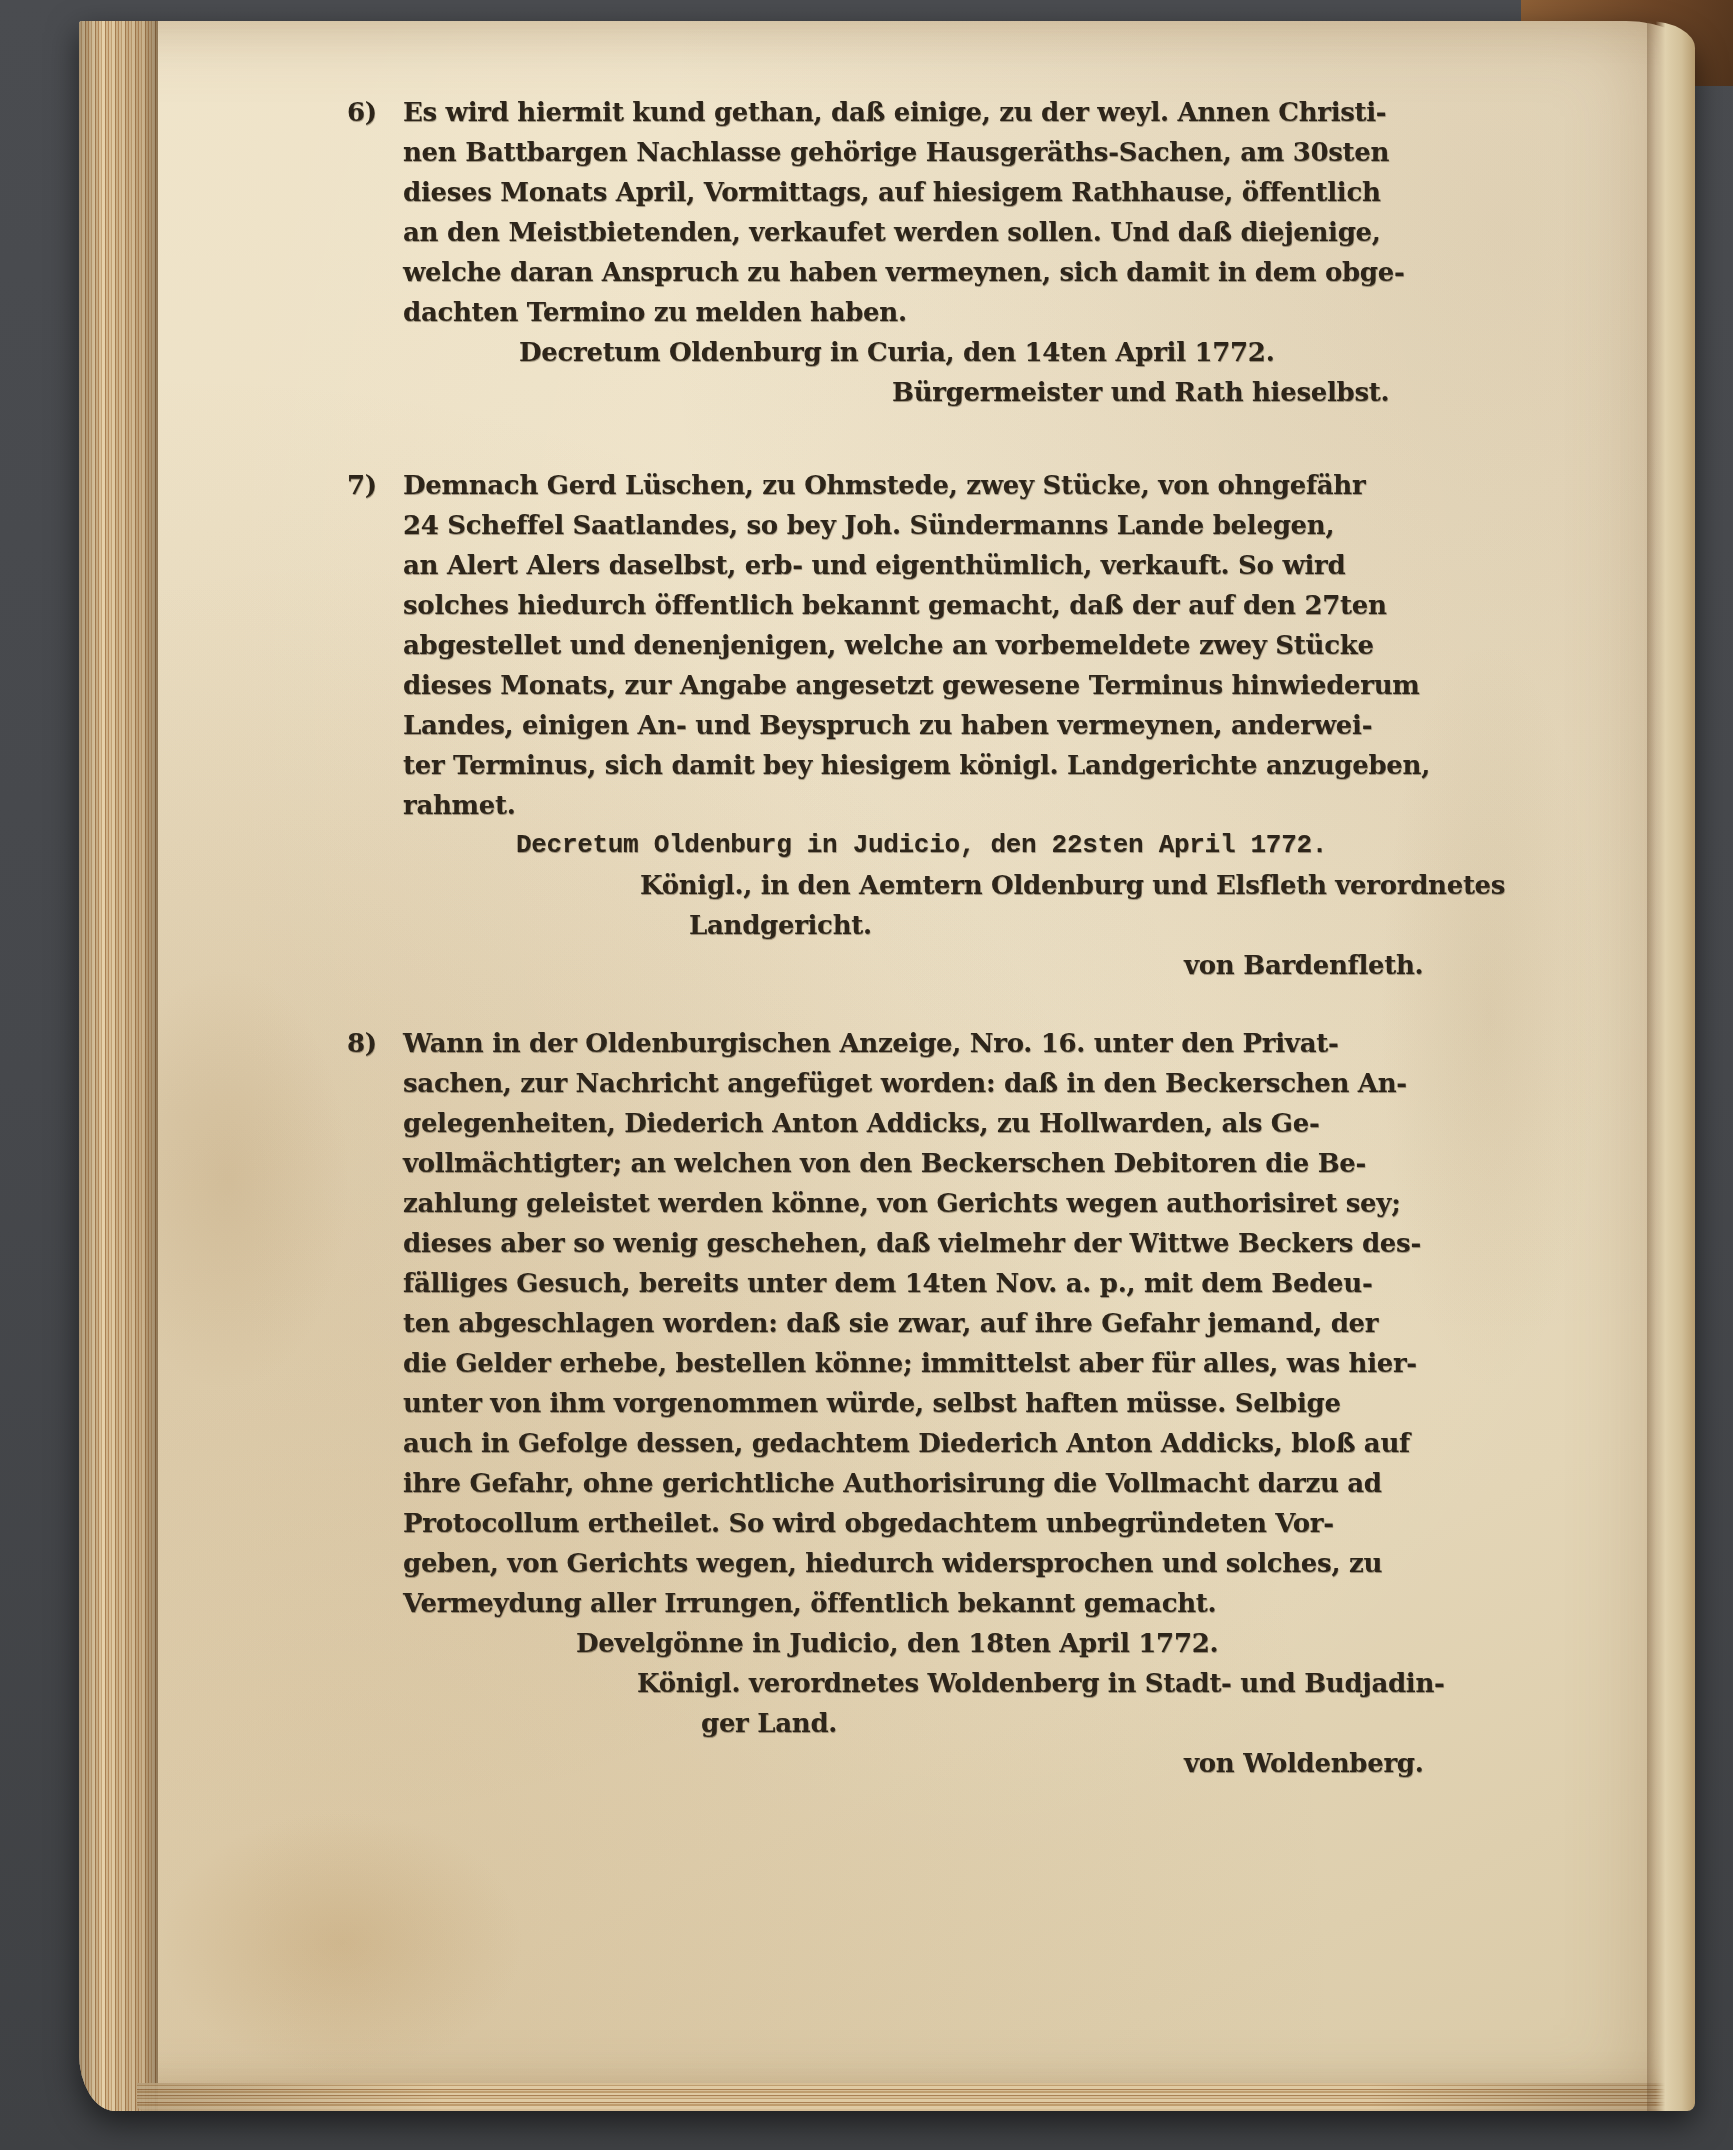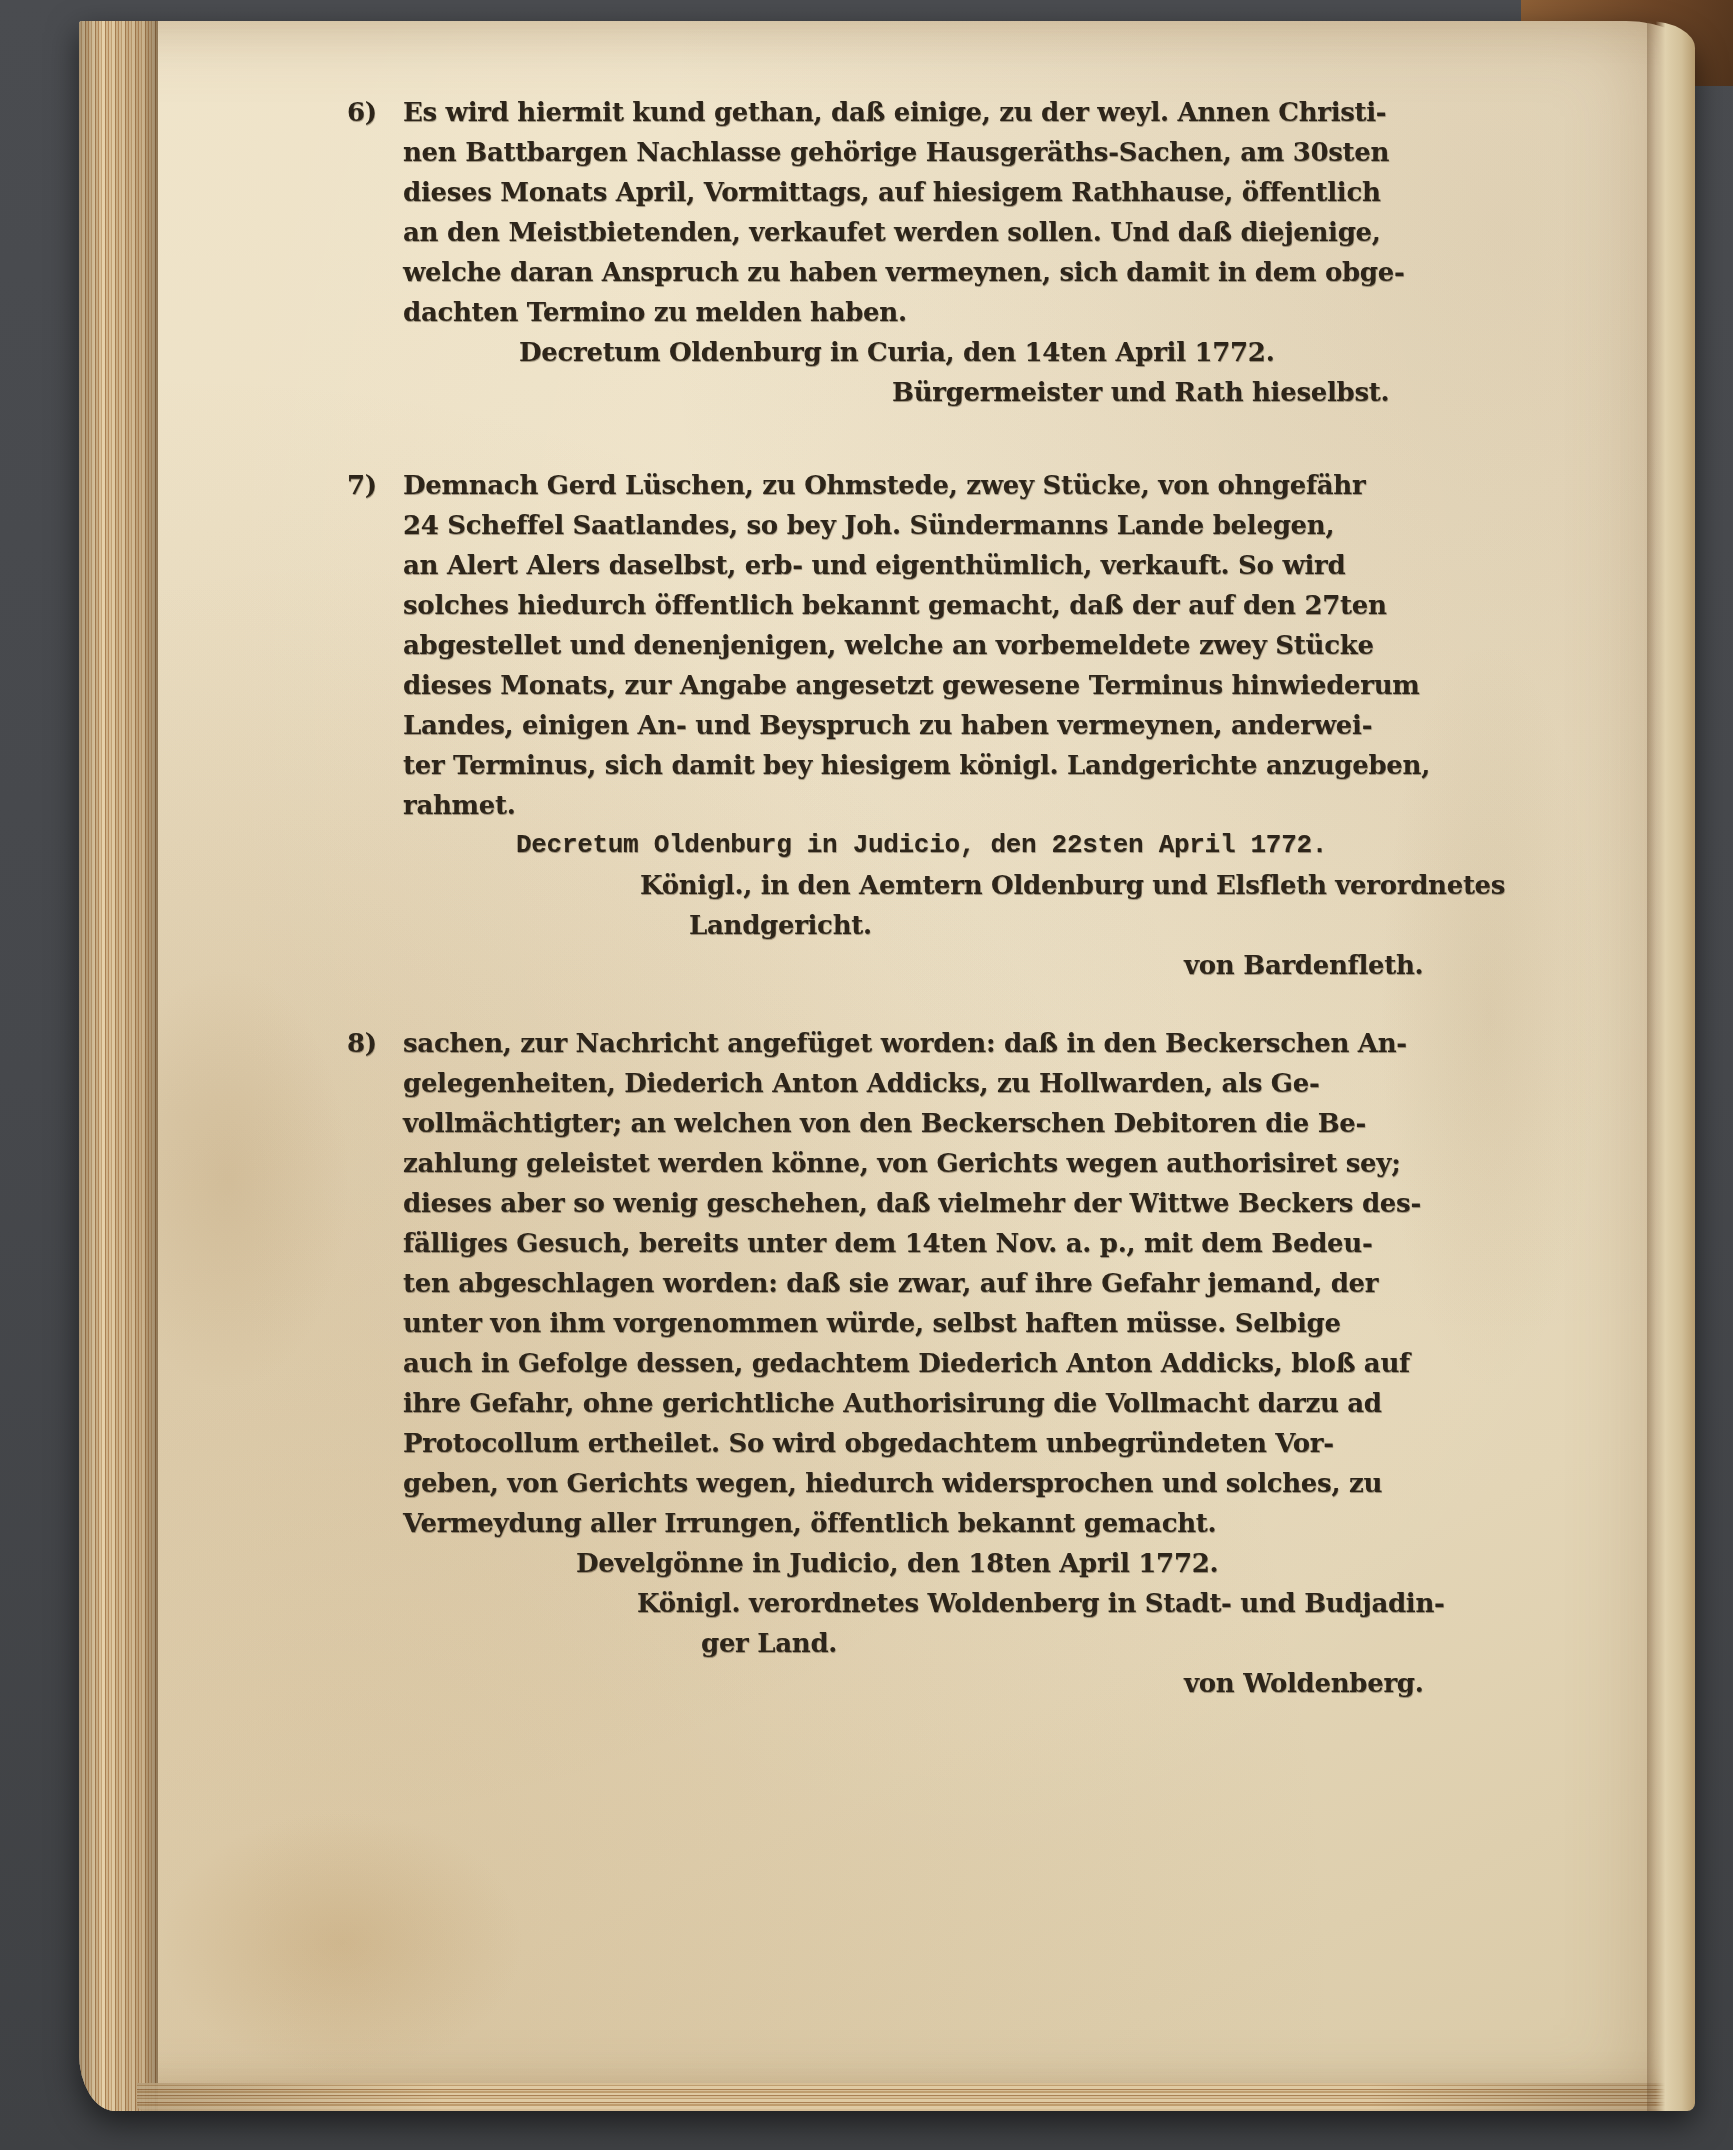--- a/index.html
+++ b/index.html
@@ -146,27 +146,29 @@
           </div>
         <div class="dateline i7-d1">Decretum Oldenburg in Judicio, den 22sten April 1772.</div>
         <div class="dateline i7-d2">Königl., in den Aemtern Oldenburg und Elsfleth verordnetes</div>
         <div class="dateline i7-d3">Landgericht.</div>
         <div class="sig">von Bardenfleth.</div>
       </section>
 
       <section class="item item-8">
         <div class="num">8)</div>
         <div class="lines">
+            <div class="line">Wann in der Oldenburgischen Anzeige, Nro. 16. unter den Privat-</div>
             <div class="line">sachen, zur Nachricht angefüget worden: daß in den Beckerschen An-</div>
             <div class="line">gelegenheiten, Diederich Anton Addicks, zu Hollwarden, als Ge-</div>
             <div class="line">vollmächtigter; an welchen von den Beckerschen Debitoren die Be-</div>
             <div class="line">zahlung geleistet werden könne, von Gerichts wegen authorisiret sey;</div>
             <div class="line">dieses aber so wenig geschehen, daß vielmehr der Wittwe Beckers des-</div>
             <div class="line">fälliges Gesuch, bereits unter dem 14ten Nov. a. p., mit dem Bedeu-</div>
             <div class="line">ten abgeschlagen worden: daß sie zwar, auf ihre Gefahr jemand, der</div>
+            <div class="line">die Gelder erhebe, bestellen könne; immittelst aber für alles, was hier-</div>
             <div class="line">unter von ihm vorgenommen würde, selbst haften müsse.  Selbige</div>
             <div class="line">auch in Gefolge dessen, gedachtem Diederich Anton Addicks, bloß auf</div>
             <div class="line">ihre Gefahr, ohne gerichtliche Authorisirung die Vollmacht darzu ad</div>
             <div class="line">Protocollum ertheilet.  So wird obgedachtem unbegründeten Vor-</div>
             <div class="line">geben, von Gerichts wegen, hiedurch widersprochen und solches, zu</div>
             <div class="line">Vermeydung aller Irrungen, öffentlich bekannt gemacht.</div>
           </div>
         <div class="dateline i8-d1">Develgönne in Judicio, den 18ten April 1772.</div>
         <div class="dateline i8-d2">Königl. verordnetes Woldenberg in Stadt- und Budjadin-</div>
         <div class="dateline i8-d3">ger Land.</div>

